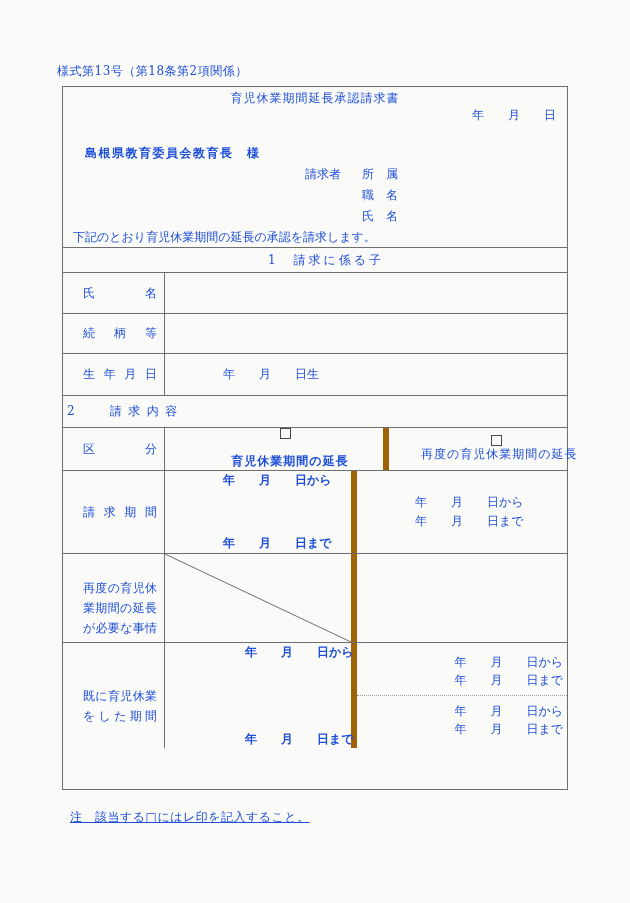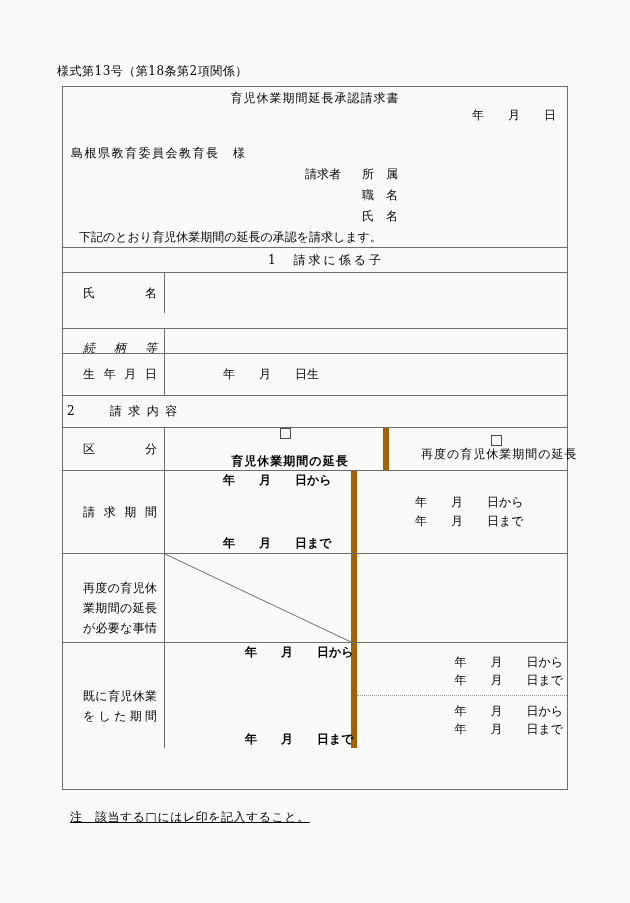--- a/index.html
+++ b/index.html
@@ -1,43 +1,43 @@
 <!DOCTYPE html>
 <html><head>
 <meta charset="utf-8">
 <style>
   html,body{margin:0;padding:0;background:#fafaf9;}
   .page{
     position:relative;width:630px;height:903px;background:#fafaf9;
-    color:#000000;font-family:"DejaVu Serif","Liberation Serif",serif;
+    color:#1d4ed8;font-family:"DejaVu Serif","Liberation Serif",serif;
     font-size:12px;line-height:17px;overflow:hidden;
   }
   .abs{position:absolute;}
   .form-no{top:63px;left:57px;letter-spacing:0.5px;}
   .box{
     position:absolute;left:62px;top:86px;width:506px;height:704px;
     border:1px solid #6e6e6e;box-sizing:border-box;
   }
   .title{top:3px;left:0;width:100%;text-align:center;letter-spacing:1px;}
   .date-line{top:20px;right:11px;}
-  .addressee{top:58px;left:8px;letter-spacing:1.5px;}
+  .addressee{top:58px;left:22px;letter-spacing:1.5px;font-weight:bold;}
   .claimant{top:77px;left:242px;}
   .c-row{display:flex;height:21px;line-height:21px;}
   .c-label{display:inline-block;width:57px;}
-  .declaration{top:142px;left:16px;}
+  .declaration{top:142px;left:10px;}
   .footnote{top:809px;left:70px;letter-spacing:0.5px;text-decoration:underline;}
 
   
   .row{
     position:absolute;left:0;width:504px;box-sizing:border-box;
     border-top:1px solid #6e6e6e;display:flex;align-items:stretch;
   }
   .r1{top:160px;height:25px;justify-content:center;}
   .r2{top:185px;height:41px;}
-  .r3{top:241px;height:40px;font-style:italic;}
+  .r3{top:226px;height:40px;}
   .r4{top:266px;height:42px;}
   .r5{top:308px;height:32px;}
   .r6{top:340px;height:43px;gap:32px;}
   .r7{top:383px;height:83px;}
   .r8{top:466px;height:89px;}
   .r9{top:555px;height:106px;}
   .r10{top:661px;height:57px;}
 
   .sechead{display:flex;align-items:center;}
   .sec1-heading{padding-left:22px;letter-spacing:3px;}

